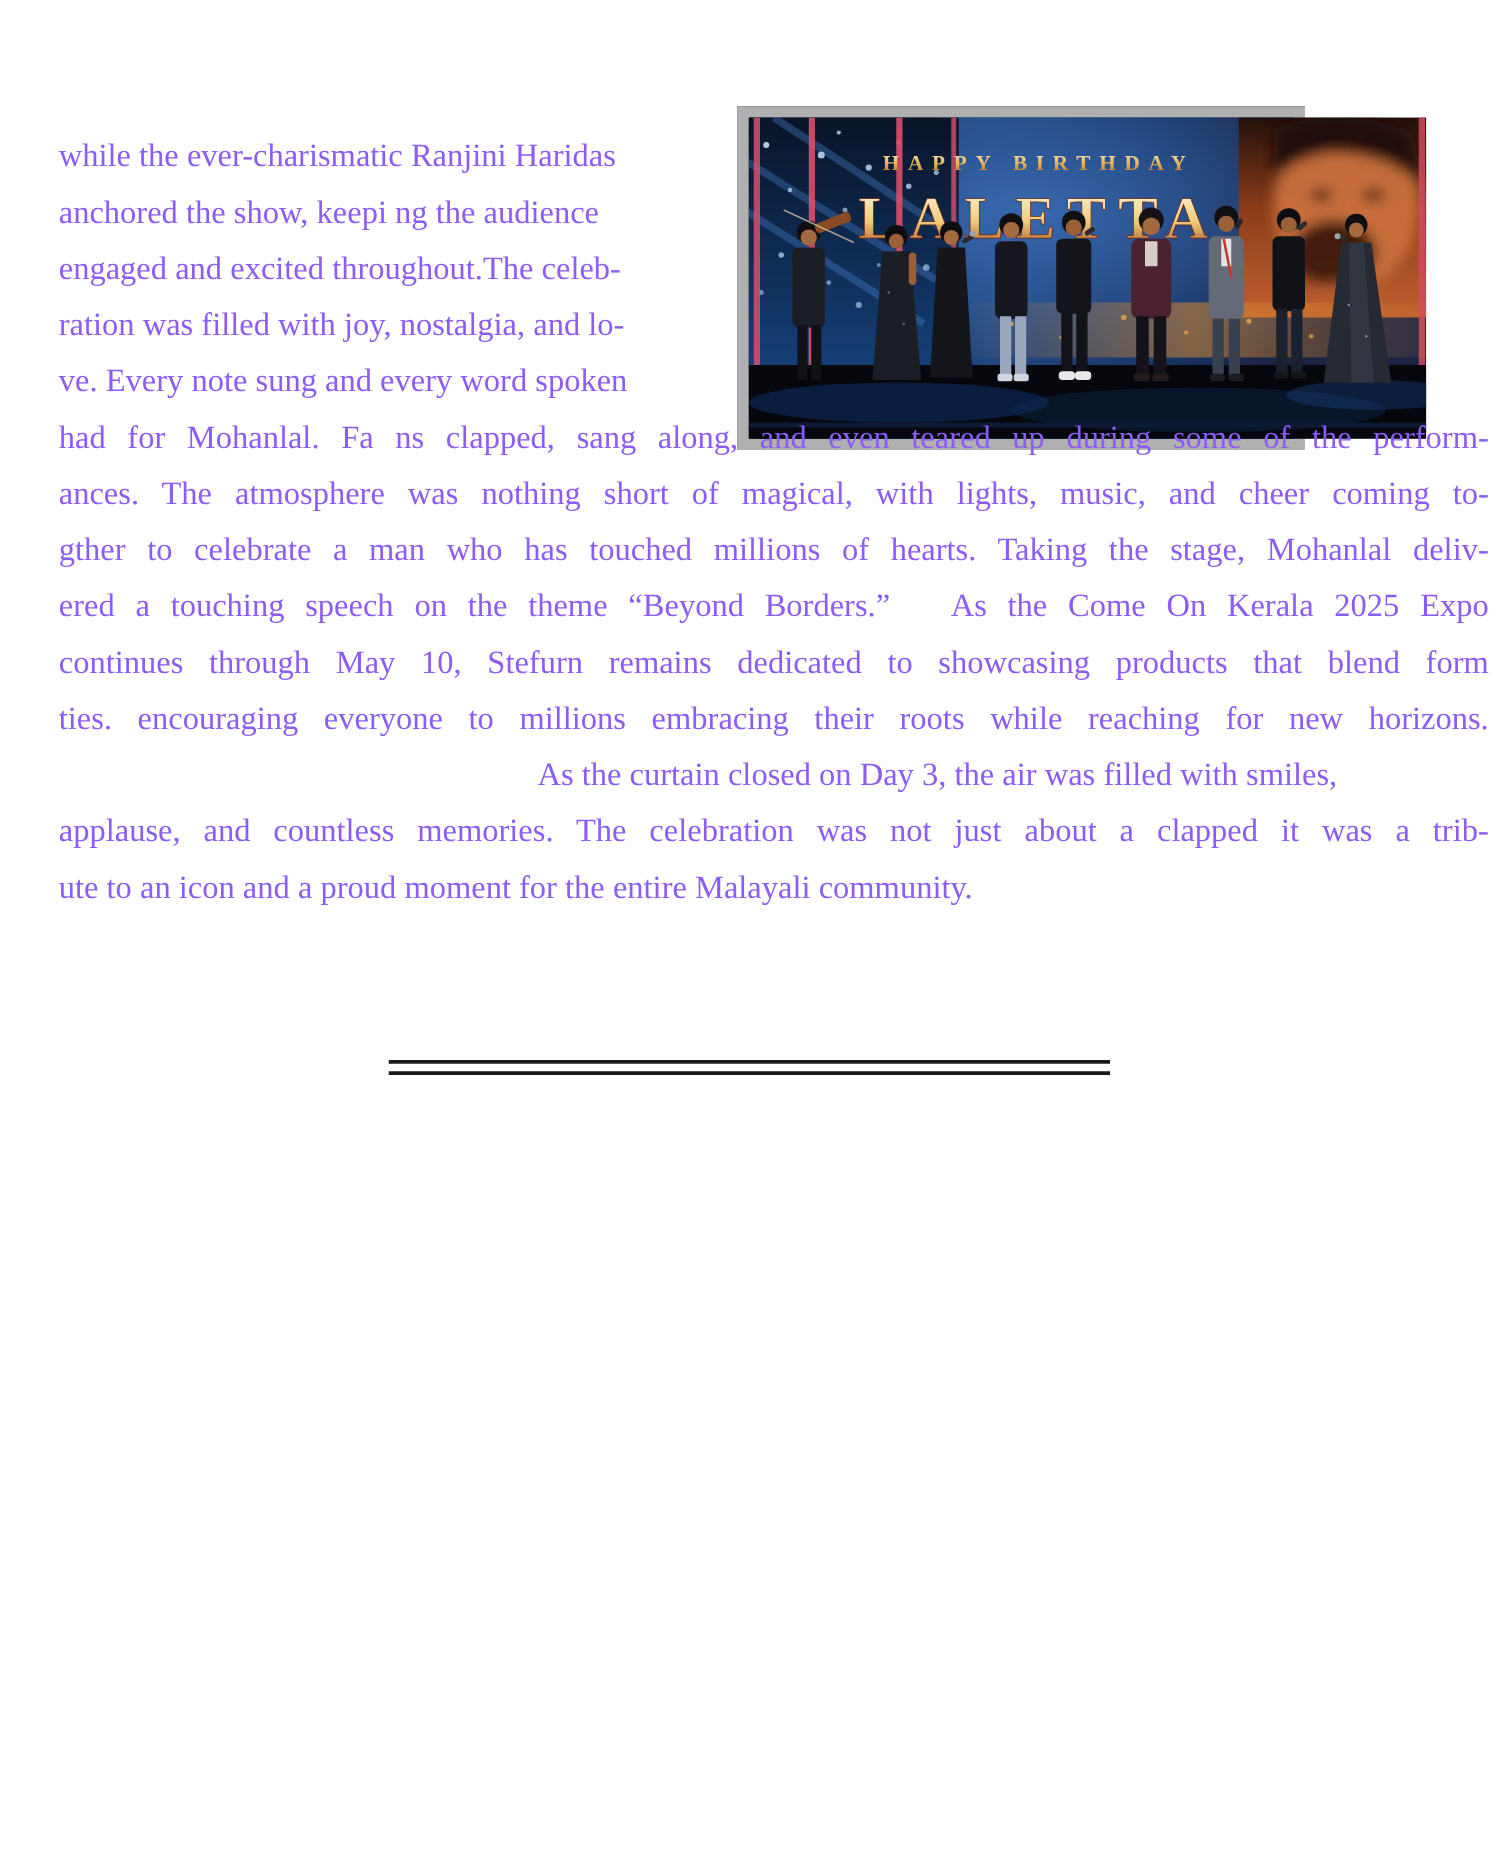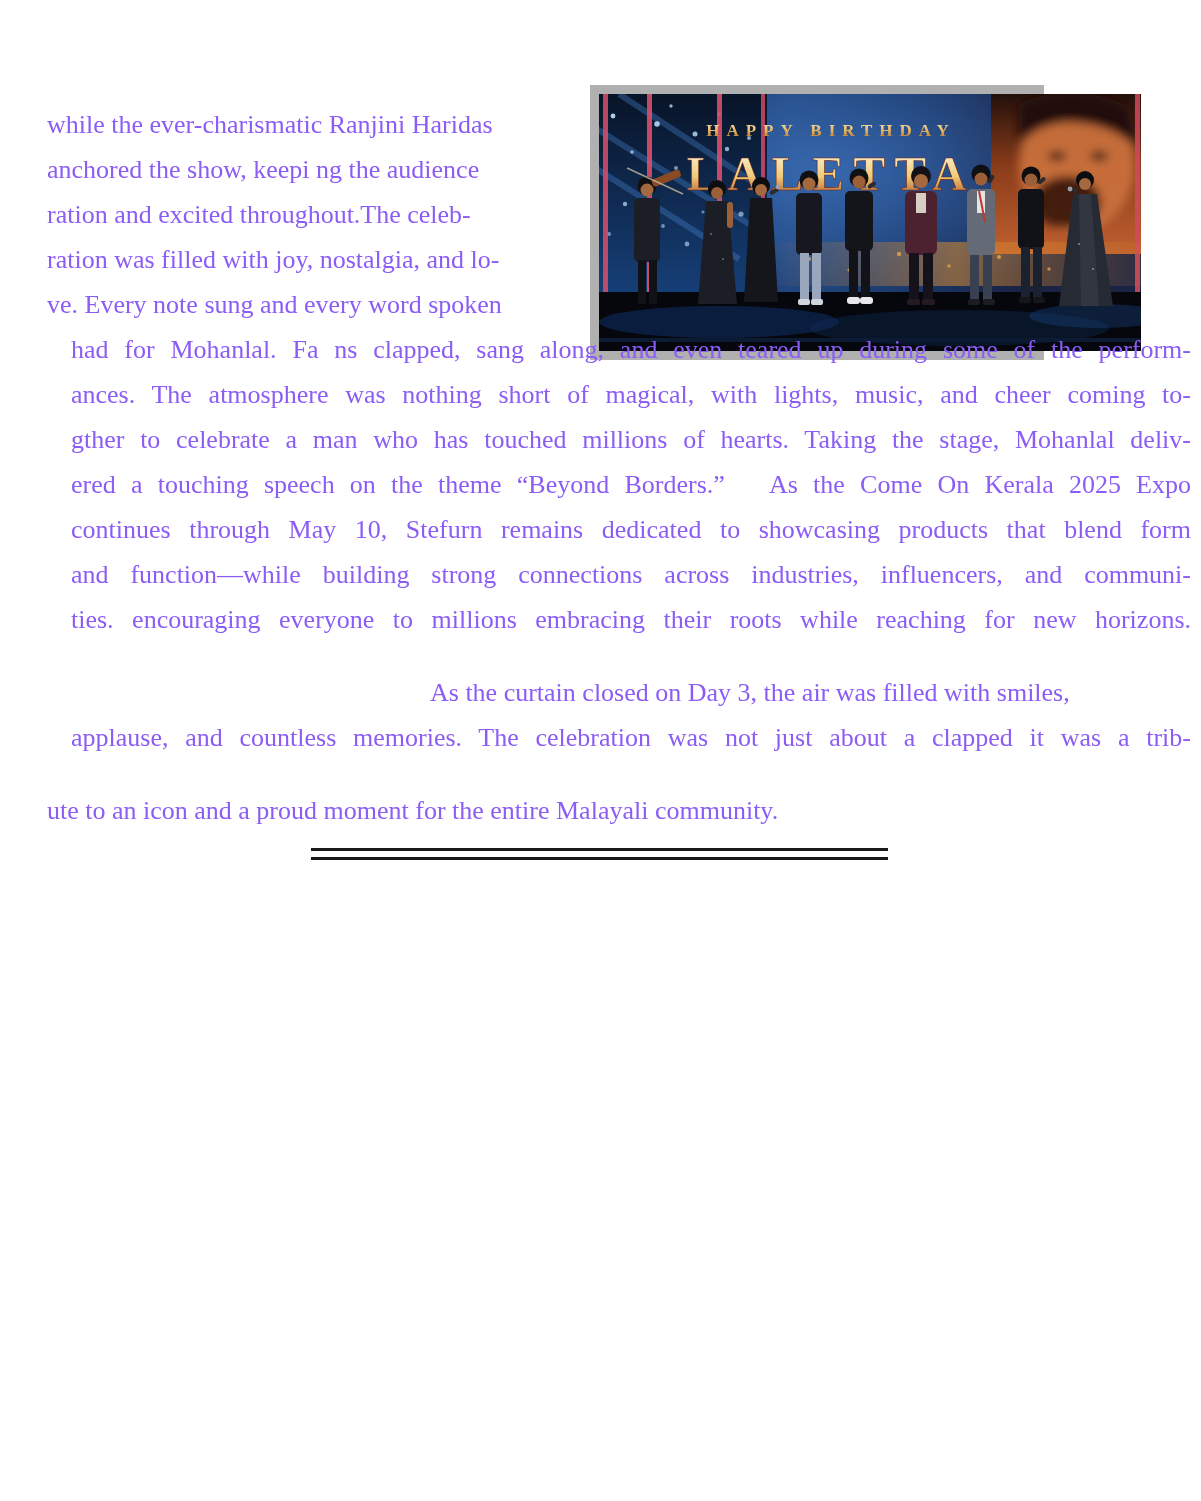--- a/index.html
+++ b/index.html
@@ -17,23 +17,23 @@
     position: absolute;
     left: 47px;
     top: 102px;
     width: 1144px;
     font-size: 26px;
     line-height: 45px;
     color: #8b5cf6;
   }
   .ln { height: 45px; white-space: nowrap; }
   .ln.narrow { width: 538px; }          
-  .ln.just   { white-space: normal; text-align: justify; text-align-last: justify; margin-left: 24px; }
+  .ln.just   { white-space: normal; text-align: justify; text-align-last: justify; }
   .ln.indent { padding-left: 383px; }
-  .ln.plain  { text-align: left; margin-top: 28px; }
+  .ln.plain  { text-align: left; }
 
   
   #photo-frame {
     position: absolute;
     left: 590px;
     top: 85px;
     width: 454px;
     height: 275px;
     border: 9px solid #b0b0b0;
     box-sizing: border-box;
@@ -285,29 +285,28 @@
           <rect x="472" y="92" width="9" height="4" rx="2" fill="#2b2b30" transform="rotate(30 472 92)"></rect>
           <circle cx="471" cy="95" r="2.4" fill="#9aa0a8"></circle>
         </g>
       </g>
     </svg>
   </figure>
 
   <div id="article">
     <div class="ln narrow">while the ever-charismatic Ranjini Haridas</div>
     <div class="ln narrow">anchored the show, keepi ng the audience</div>
-    <div class="ln narrow">ration and excited throughout.The celeb-</div>
+    <div class="ln narrow">engaged and excited throughout.The celeb-</div>
     <div class="ln narrow">ration was filled with joy, nostalgia, and lo-</div>
     <div class="ln narrow">ve. Every note sung and every word spoken</div>
     <div class="ln just">had for Mohanlal. Fa ns clapped, sang along, and even teared up during some of the perform-</div>
     <div class="ln just">ances. The atmosphere was nothing short of magical, with lights, music, and cheer coming to-</div>
     <div class="ln just">gther to celebrate a man who has touched millions of hearts. Taking the stage, Mohanlal deliv-</div>
     <div class="ln just">ered a touching speech on the theme “Beyond Borders.”&nbsp;&nbsp; As the Come On Kerala 2025 Expo</div>
     <div class="ln just">continues through May 10, Stefurn remains dedicated to showcasing products that blend form</div>
-    <div class="ln just">and function—while building strong connections across industries, influencers, and communi-</div>
     <div class="ln just">ties. encouraging everyone to millions embracing their roots while reaching for new horizons.</div>
     <div class="ln indent plain">As the curtain closed on Day 3, the air was filled with smiles,</div>
     <div class="ln just">applause, and countless memories. The celebration was not just about a clapped it was a trib-</div>
     <div class="ln plain">ute to an icon and a proud moment for the entire Malayali community.</div>
   </div>
 
   <div id="separator"></div>
 
 </div>
 

